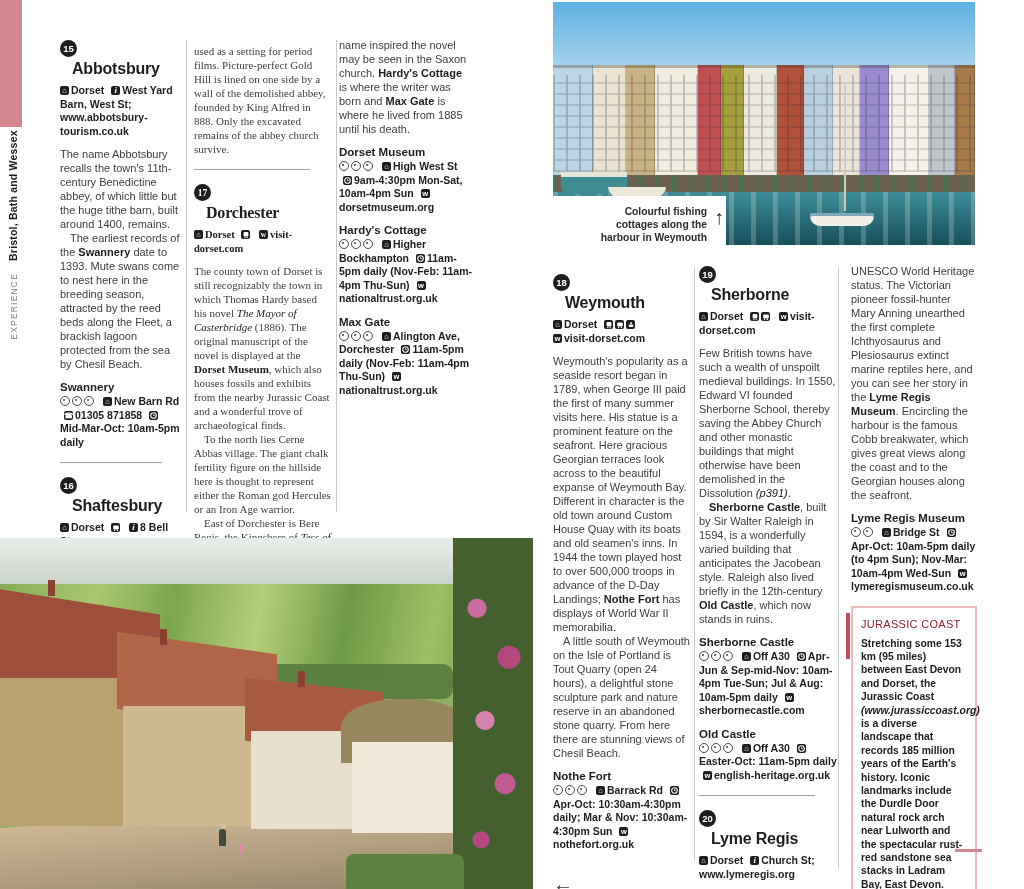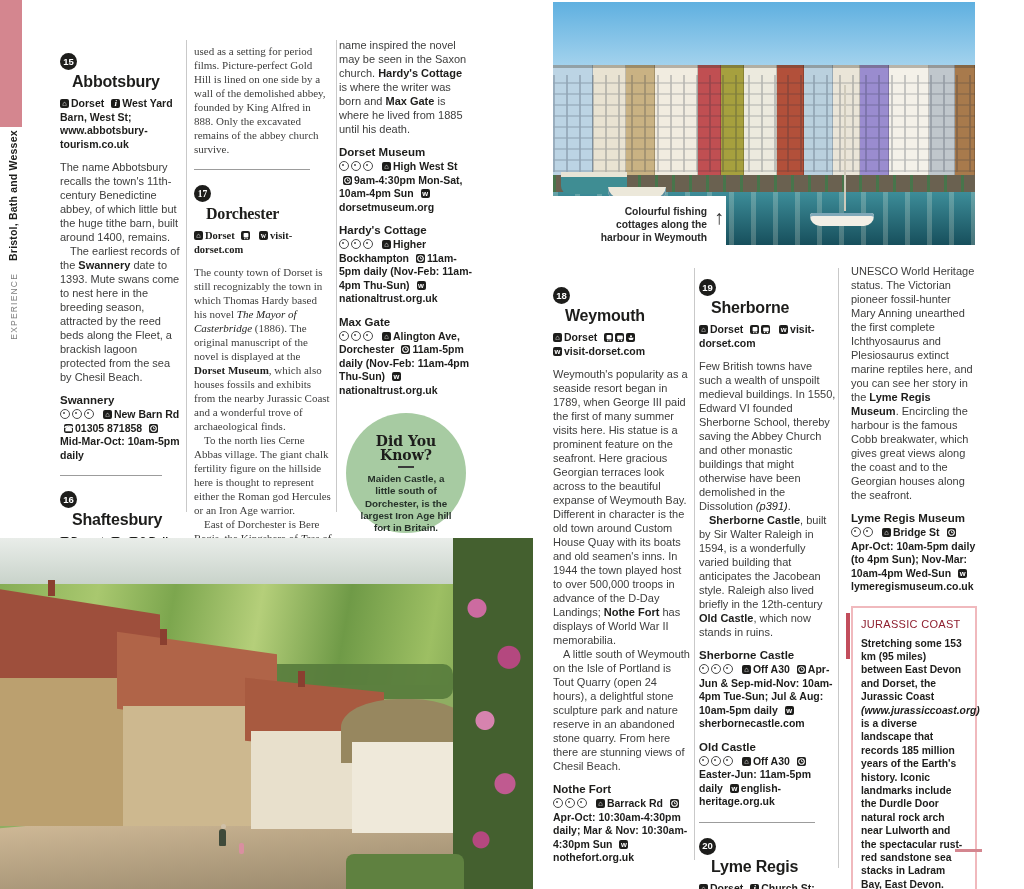--- a/index.html
+++ b/index.html
@@ -10,21 +10,21 @@
   .vwrap{position:absolute;left:0;top:129px;width:24px;height:212px;}
   .vinner{position:absolute;left:50%;top:50%;transform:translate(-50%,-50%) rotate(-90deg);
           white-space:nowrap;}
   .vx{font-size:8.5px;letter-spacing:1.2px;color:#7c7c7c;margin-right:12px;}
   .vt{font-size:10.5px;font-weight:bold;color:#1d1d1b;letter-spacing:.2px;}
   
   .col{position:absolute;font-size:11px;line-height:14px;}
   .vrule{position:absolute;width:1px;background:#c9c9c9;}
   .badge{width:17px;height:17px;border-radius:50%;background:#1d1d1b;color:#fff;
          font-size:9.5px;font-weight:bold;display:flex;align-items:center;
-         justify-content:center;margin:15px 0 5px;}
+         justify-content:center;margin:2px 0 5px;}
   .h-entry{font-size:16px;font-weight:bold;color:#1d1d1b;letter-spacing:-.2px;margin:0 12px 8px;}
   .info{font-weight:bold;font-size:10.5px;line-height:13.5px;color:#1d1d1b;
         margin:0 0 9px;overflow-wrap:anywhere;}
   .para{margin:0;}
   .ind{text-indent:10px;}
   .listing{margin-top:9px;}
   .lname{font-weight:bold;font-size:11.5px;color:#1d1d1b;margin-bottom:1px;}
   .ldet{font-weight:bold;font-size:10.5px;line-height:13.5px;color:#1d1d1b;overflow-wrap:anywhere;}
   .rule-h{border:none;border-top:1px solid #9c9c9c;width:84%;margin:13px 0 14px;}
   
@@ -223,25 +223,20 @@
       <div class="ldet">
         <span class="fac"></span><span class="fac"></span><span class="fac"></span>
         <span class="sq gap"><span class="g">⌂</span></span><span>Alington Ave, Dorchester</span>
         <span class="sq gap"><svg width="7" height="7" viewBox="0 0 10 10">
               <circle cx="5" cy="5" r="4" fill="none" stroke="#fff" stroke-width="1.6"></circle>
               <path d="M5 3v2.2h2" stroke="#fff" stroke-width="1.2" fill="none"></path>
             </svg></span><span>11am-5pm daily (Nov-Feb: 11am-4pm Thu-Sun)</span>
         <span class="sq gap"><span class="g">w</span></span><span>nationaltrust.org.uk</span>
       </div>
     </div>
-    <div class="dyk">
-      <div class="dyk-title">Did You Know?</div>
-      <hr class="dyk-rule">
-      <div class="dyk-body">Maiden Castle, a little south of Dorchester, is the largest Iron Age hill fort in Britain.</div>
-    </div>
   </div>
 
   <div class="photo" id="photo-top">
     <div class="tp-sky"></div>
     <div class="tp-houses">
       <div style="background:#bcd4e4;flex-grow:1.2"></div>
         <div style="background:#e9e3d2"></div>
       <div style="background:#c9b283;flex-grow:.9"></div>
         <div style="background:#f1ece0;flex-grow:1.3"></div>
       <div style="background:#c04f52;flex-grow:.7"></div>
@@ -347,21 +342,21 @@
         </div>
       </div>
       <div class="listing">
         <div class="lname">Old Castle</div>
         <div class="ldet">
           <span class="fac"></span><span class="fac"></span><span class="fac"></span>
           <span class="sq gap"><span class="g">⌂</span></span><span>Off A30</span>
           <span class="sq gap"><svg width="7" height="7" viewBox="0 0 10 10">
                 <circle cx="5" cy="5" r="4" fill="none" stroke="#fff" stroke-width="1.6"></circle>
                 <path d="M5 3v2.2h2" stroke="#fff" stroke-width="1.2" fill="none"></path>
-              </svg></span><span>Easter-Jun: 11am-5pm daily</span>
+              </svg></span><span>Easter-Oct: 11am-5pm daily</span>
           <span class="sq gap"><span class="g">w</span></span><span>english-heritage.org.uk</span>
         </div>
       </div>
       <hr class="rule-h">
     </div>
     <div>
       <div class="badge">20</div>
       <div class="h-entry">Lyme Regis</div>
       <div class="info">
         <span class="sq"><span class="g">⌂</span></span><span>Dorset</span>

